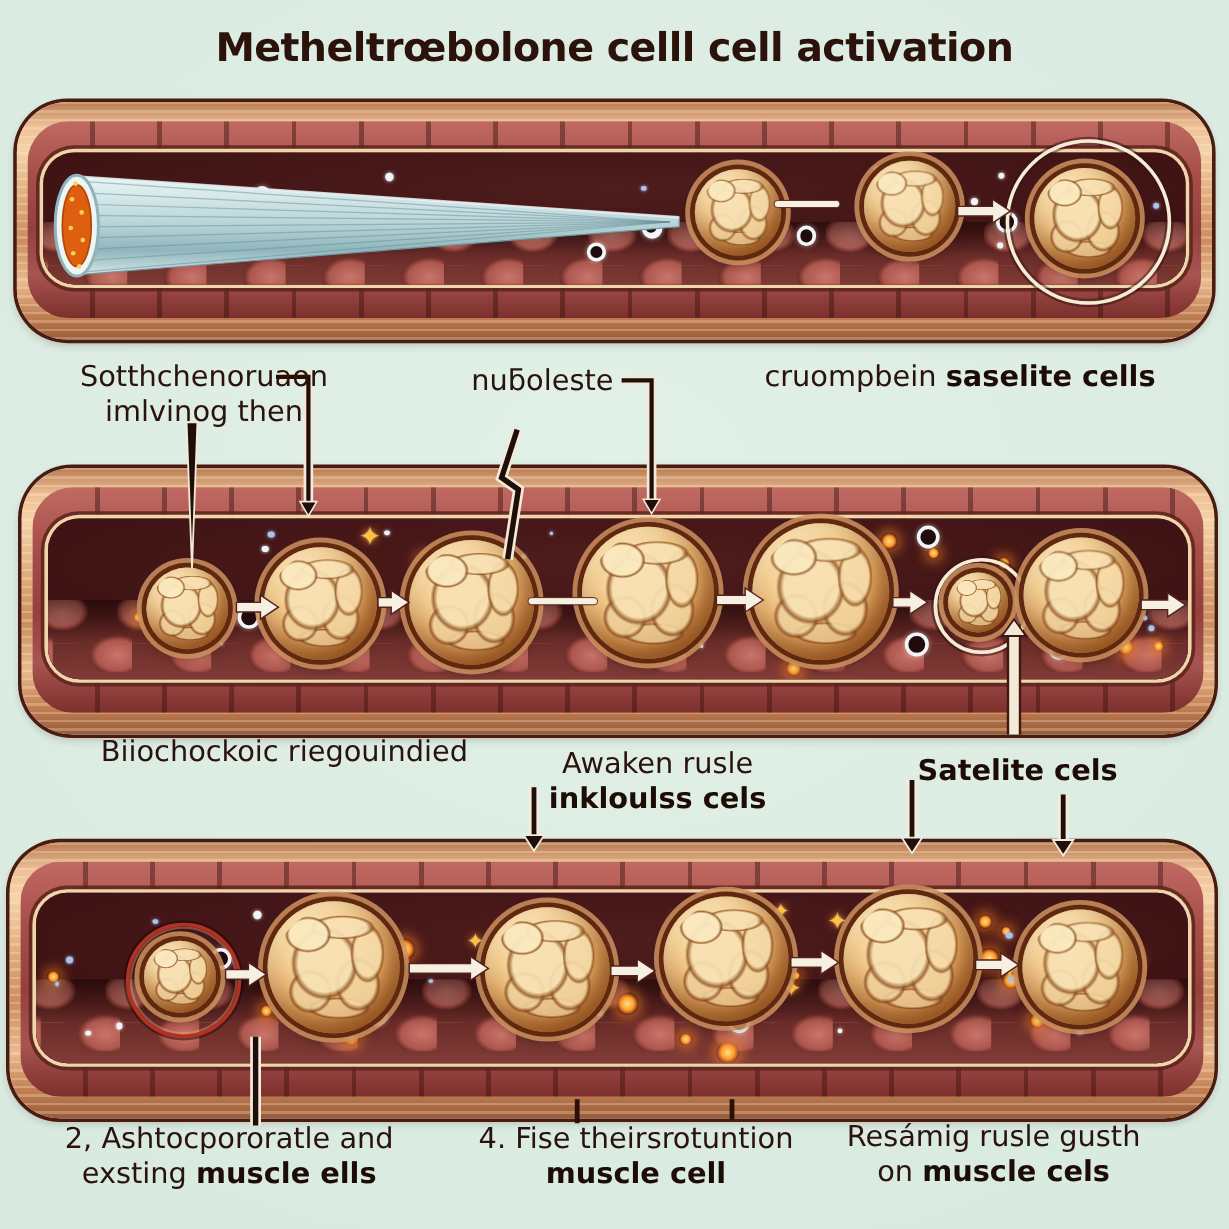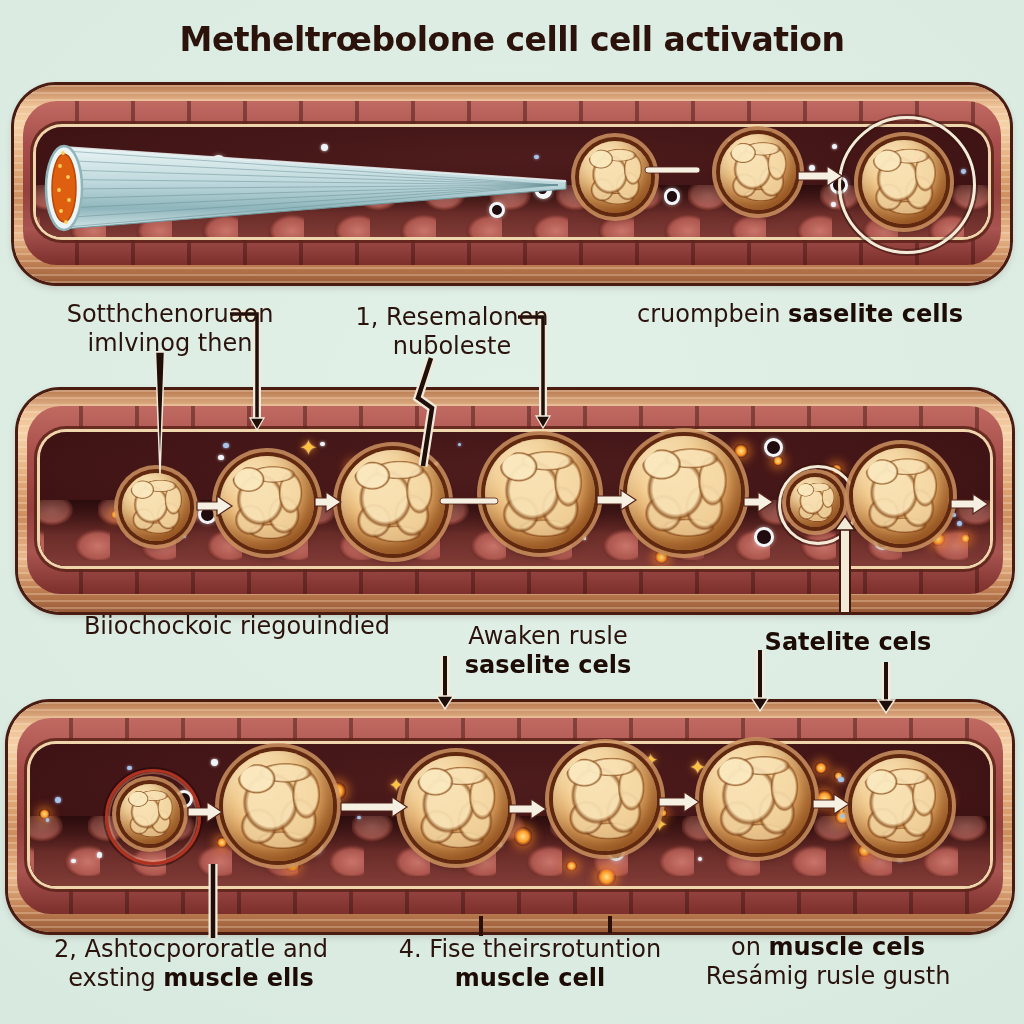--- a/index.html
+++ b/index.html
@@ -308,42 +308,41 @@
       <line x1="213" y1="864" x2="213" y2="938" stroke="#1f0e09" stroke-width="4.5"></line>
       <line x1="481" y1="916" x2="481" y2="936" stroke="#2a1009" stroke-width="4"></line>
       <line x1="610" y1="916" x2="610" y2="933" stroke="#2a1009" stroke-width="4"></line>
     </svg>
   <div id="callouts">
       <div class="callout" style="left: 25px; top: 300px; width: 290px;">
         <div><span class="seg">Sotthchenoruaon</span></div>
         <div><span class="seg">imlvinog then</span></div>
       </div>
       <div class="callout" style="left: 317px; top: 303px; width: 270px;">
-        <div><span class="seg">1, Resemalonen</span></div>
         <div><span class="seg">nuƃoleste</span></div>
       </div>
       <div class="callout" style="left: 580px; top: 300px; width: 440px;">
         <div><span class="seg">cruompbein </span><span class="seg-b">saselite cells</span></div>
       </div>
       <div class="callout" style="left: 7px; top: 612px; width: 460px;">
         <div><span class="seg">Biiochockoic riegouindied</span></div>
       </div>
       <div class="callout" style="left: 408px; top: 622px; width: 280px;">
         <div><span class="seg">Awaken rusle</span></div>
-        <div><span class="seg-b">saselite cels</span></div>
+        <div><span class="seg-b">inkloulss cels</span></div>
       </div>
       <div class="callout" style="left: 708px; top: 628px; width: 280px;">
         <div><span class="seg-b">Satelite cels</span></div>
       </div>
       <div class="callout" style="left: 16px; top: 935px; width: 350px;">
         <div><span class="seg">2, Ashtocpororatle and</span></div>
         <div><span class="seg">exsting </span><span class="seg-b">muscle ells</span></div>
       </div>
       <div class="callout" style="left: 355px; top: 935px; width: 350px;">
         <div><span class="seg">4. Fise theirsrotuntion</span></div>
         <div><span class="seg-b">muscle cell</span></div>
       </div>
       <div class="callout" style="left: 663px; top: 933px; width: 330px;">
+        <div><span class="seg">Resámig rusle gusth</span></div>
         <div><span class="seg">on </span><span class="seg-b">muscle cels</span></div>
-        <div><span class="seg">Resámig rusle gusth</span></div>
       </div>
     </div>
 </div>
 
 </body></html>

